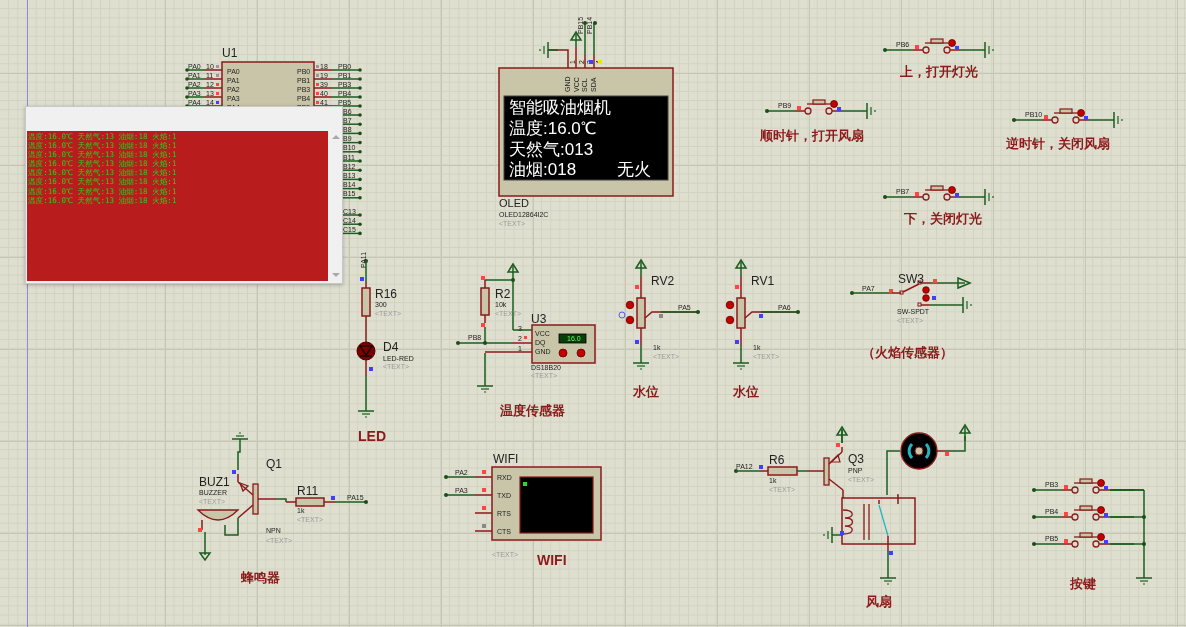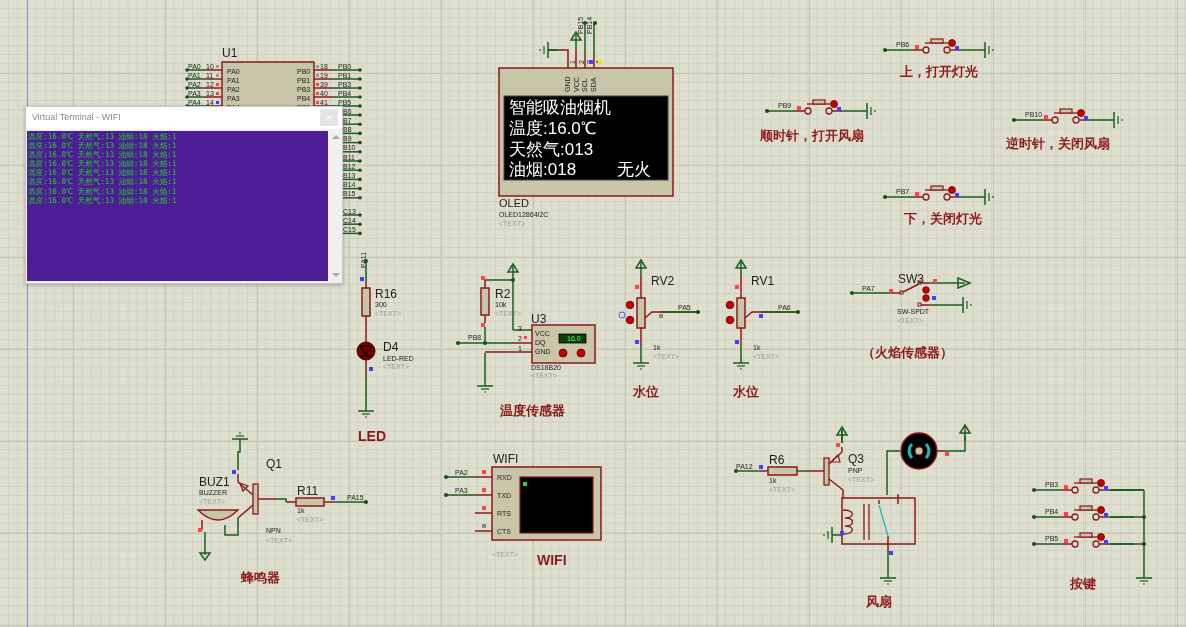--- a/index.html
+++ b/index.html
@@ -31,21 +31,21 @@
   .node { fill:#1b4d1b; }
 
   
   #vterm { position:absolute; left:25px; top:106px; width:316px; height:176px;
     background:#f0f0f0; border:1px solid #c8c8c8; box-shadow:0 1px 4px rgba(0,0,0,0.25); }
   #vterm .titlebar { height:22px; background:#ffffff; position:relative; }
   #vterm .title { position:absolute; left:6px; top:5px; font-size:9px; color:#888;
     font-family:"Liberation Sans", sans-serif; }
   #vterm .close { position:absolute; right:4px; top:2px; width:18px; height:17px; background:#e4e4e4;
     color:#fff; font-size:9px; text-align:center; line-height:17px; }
-  #vterm .screen { position:absolute; left:1px; top:24px; width:301px; height:150px; background:#4c1d95;
+  #vterm .screen { position:absolute; left:1px; top:24px; width:301px; height:150px; background:#b91c1c;
     font-family:"DejaVu Sans Mono", monospace; font-size:7.6px; line-height:9.1px; color:#1bd91b;
     padding:1px 10px 0 1px; box-sizing:border-box; overflow:hidden; white-space:pre; }
   #vterm .scroll { position:absolute; right:0; top:24px; width:12px; height:150px; background:#f0f0f0; }
   #vterm .scroll .up, #vterm .scroll .down { position:absolute; left:2px; width:0; height:0;
     border-left:4px solid transparent; border-right:4px solid transparent; }
   #vterm .scroll .up { top:4px; border-bottom:4px solid #a8a8a8; }
   #vterm .scroll .down { bottom:4px; border-top:4px solid #a8a8a8; }
 </style>
 </head>
 <body>
@@ -553,22 +553,18 @@
     <line x1="1144" y1="490" x2="1144" y2="572" class="wire"></line>
     <line x1="1110" y1="490" x2="1144" y2="490" class="wire"></line>
     <circle cx="1144" cy="517" r="2" class="node"></circle>
     <circle cx="1144" cy="544" r="2" class="node"></circle>
     <use href="#gnd-down" x="1144" y="572"></use>
     <text x="1070" y="588" class="cn">按键</text>
   </g>
 </svg>
 
 <div id="vterm">
-  <div class="titlebar">
-    <span class="title">Virtual Terminal - WIFI</span>
-    <span class="close">×</span>
-  </div>
   <div class="screen" id="vterm-screen"><div>温度:16.0℃ 天然气:13 油烟:18 火焰:1</div><div>温度:16.0℃ 天然气:13 油烟:18 火焰:1</div><div>温度:16.0℃ 天然气:13 油烟:18 火焰:1</div><div>温度:16.0℃ 天然气:13 油烟:18 火焰:1</div><div>温度:16.0℃ 天然气:13 油烟:18 火焰:1</div><div>温度:16.0℃ 天然气:13 油烟:18 火焰:1</div><div>温度:16.0℃ 天然气:13 油烟:18 火焰:1</div><div>温度:16.0℃ 天然气:13 油烟:18 火焰:1</div></div>
   <div class="scroll">
     <span class="up"></span>
     <span class="down"></span>
   </div>
 </div>
 
 </body></html>

